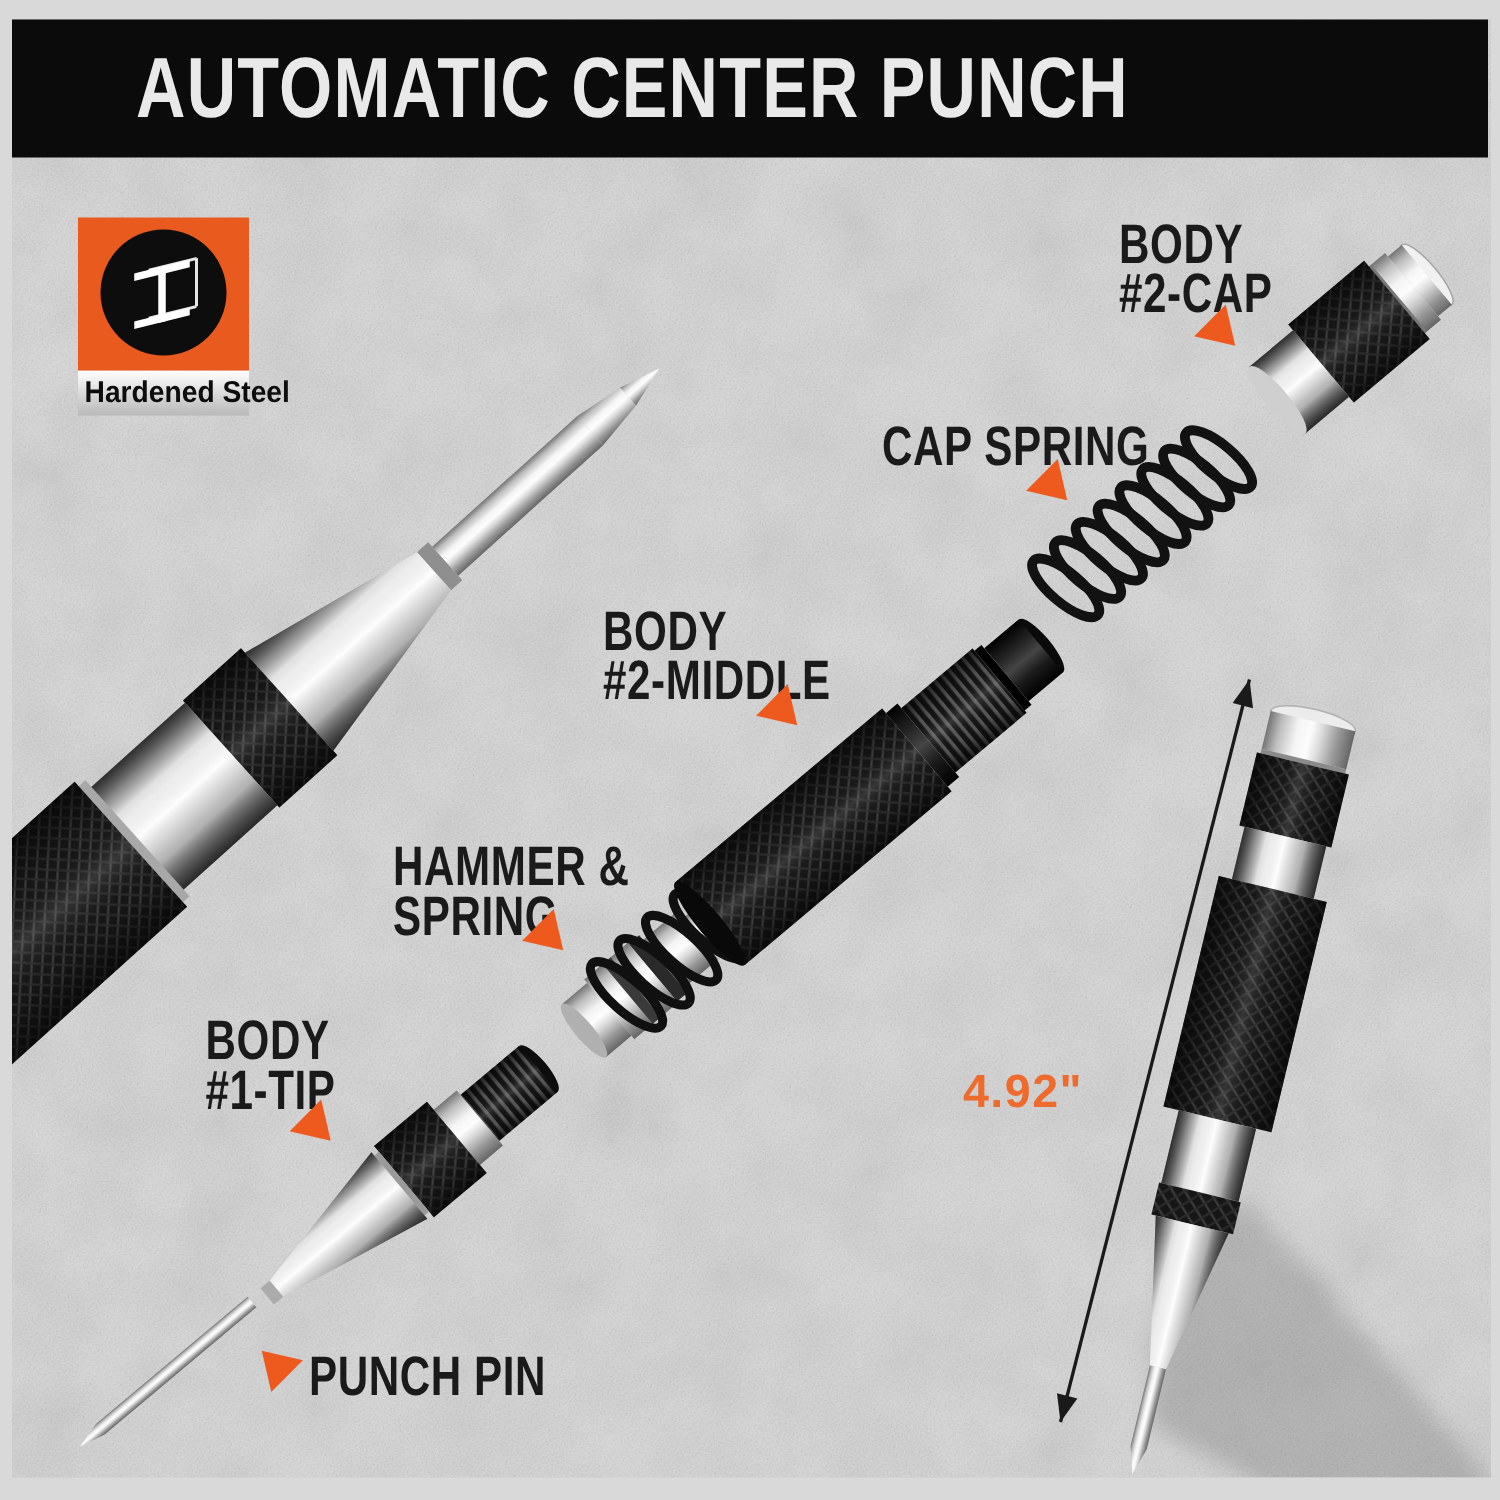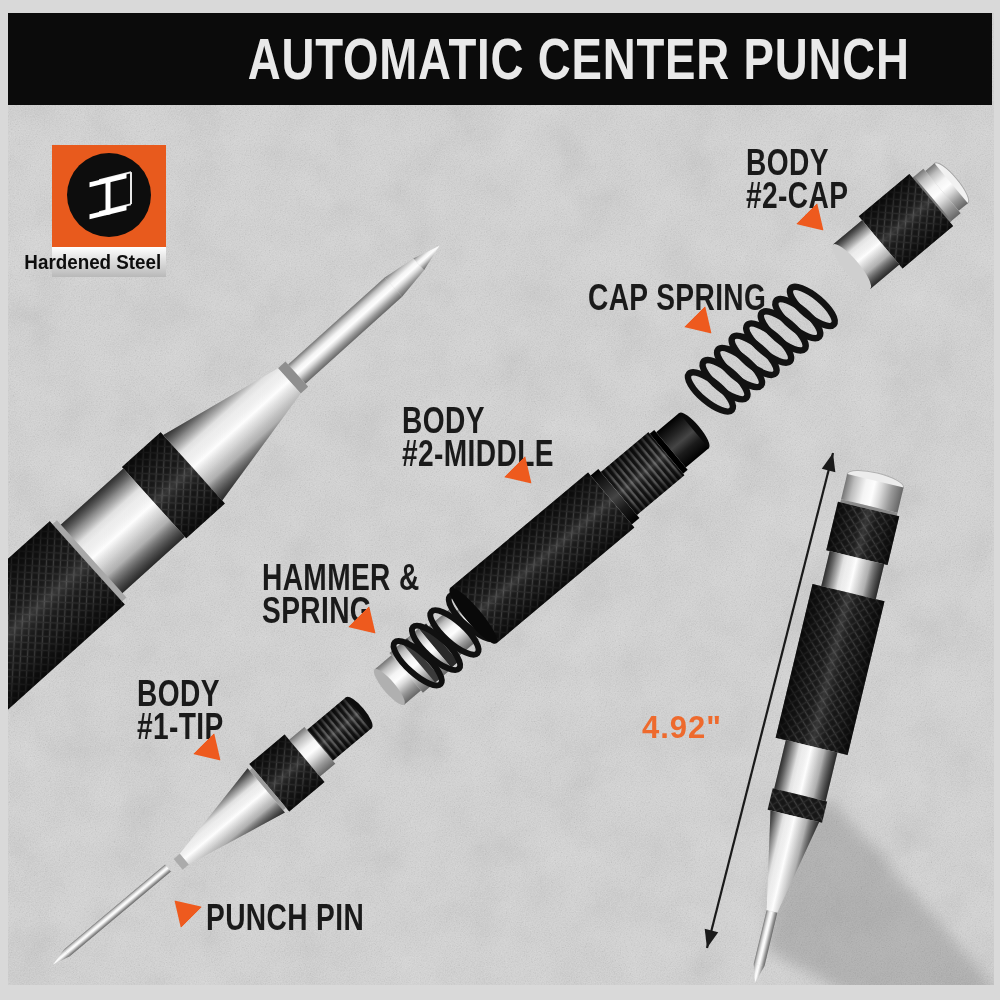--- a/index.html
+++ b/index.html
@@ -2,30 +2,30 @@
 <html><head>
 <meta charset="utf-8">
 <style>
   html,body{margin:0;padding:0;background:#ffffff;}
   #canvas{position:relative;width:1000px;height:1000px;background:#d9d9d9;overflow:hidden;
           font-family:"Liberation Sans",sans-serif;}
   #content{position:absolute;left:8px;top:13px;width:986px;height:972px;background:#d2d2d2;overflow:hidden;}
   #texture-svg,#parts-svg{position:absolute;left:0;top:0;}
   
   #banner{position:absolute;left:8px;top:13px;width:984px;height:92px;background:#0b0b0b;
-          display:flex;align-items:center;justify-content:flex-end;z-index:5;}
+          display:flex;align-items:center;justify-content:flex-start;z-index:5;}
   #banner span{color:#e9e9e9;font-weight:bold;font-size:57px;letter-spacing:1px;
                transform:scaleX(0.8);white-space:nowrap;}
   
   .badge{position:absolute;width:114px;z-index:6;}
   .badge .sq{width:114px;height:102px;background:#e85a1d;position:relative;}
   .badge .circ{position:absolute;left:50%;top:50px;transform:translate(-50%,-50%);
                width:84px;height:84px;border-radius:50%;background:#0d0d0d;
                display:flex;align-items:center;justify-content:center;}
-  .badge .strip{width:114px;height:30px;display:flex;align-items:center;justify-content:flex-end;
+  .badge .strip{width:114px;height:30px;display:flex;align-items:center;justify-content:flex-start;
                 background:linear-gradient(180deg,#ffffff 0%,#e2e2e2 40%,#b9b9b9 100%);}
   .badge .strip span{font-weight:bold;font-size:20px;color:#0d0d0d;transform:scaleX(0.94);white-space:nowrap;}
   #badge-steel{left:52px;top:145px;}
   #badge-spring{left:190px;top:145px;}
   
   .cl{position:absolute;font-weight:bold;font-size:37px;line-height:0.9;color:#1a1a1a;
       transform:scaleX(0.76);transform-origin:0 0;letter-spacing:0.5px;white-space:nowrap;z-index:7;}
   .cl span{display:block;}
   #cl-body2cap{left:746px;top:146px;}
   #cl-capspring{left:588px;top:281px;}

